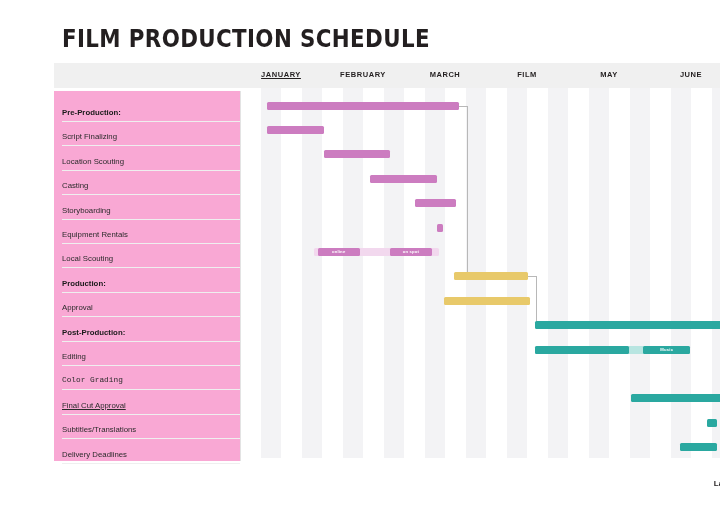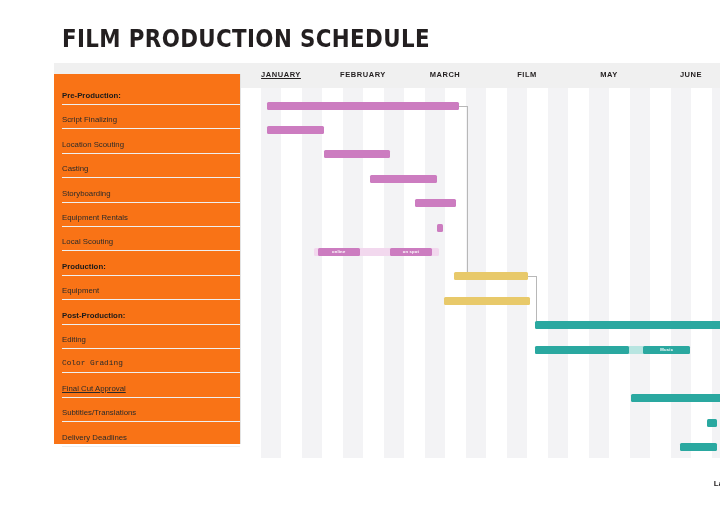--- a/index.html
+++ b/index.html
@@ -45,22 +45,22 @@
   .plot{
     position:absolute;left:186px;top:25px;
     width:492px;height:370px;
     overflow:hidden;
   }
   .stripes{position:absolute;inset:0;}
   .stripe{position:absolute;top:0;bottom:0;background:#f3f3f5;}
 
   
   .labcol{
-    position:absolute;left:0;top:11px;width:186px;height:370px;
-    background:#f97316;
+    position:absolute;left:0;top:28px;width:186px;height:370px;
+    background:#f9a8d4;
     border-right:1px solid #e3e3e3;
   }
   .rowline{
     position:absolute;left:8px;right:0;height:0;
     border-top:1px solid #efefef;
   }
   .rlab{
     position:absolute;left:8px;
     font-size:7.8px;color:#2b2b2b;white-space:nowrap;
   }
@@ -123,21 +123,21 @@
           <div class="rlab" style="top: 90.2px;">Casting</div>
           <div class="rowline" style="top: 103.2px;"></div>
           <div class="rlab" style="top: 114.6px;">Storyboarding</div>
           <div class="rowline" style="top: 127.6px;"></div>
           <div class="rlab" style="top: 139px;">Equipment Rentals</div>
           <div class="rowline" style="top: 152px;"></div>
           <div class="rlab" style="top: 163.4px;">Local Scouting</div>
           <div class="rowline" style="top: 176.4px;"></div>
           <div class="rlab head" style="top: 187.8px;">Production:</div>
           <div class="rowline" style="top: 200.8px;"></div>
-          <div class="rlab" style="top: 212.2px;">Equipment</div>
+          <div class="rlab" style="top: 212.2px;">Approval</div>
           <div class="rowline" style="top: 225.2px;"></div>
           <div class="rlab head" style="top: 236.6px;">Post-Production:</div>
           <div class="rowline" style="top: 249.6px;"></div>
           <div class="rlab" style="top: 261px;">Editing</div>
           <div class="rowline" style="top: 274px;"></div>
           <div class="rlab" style="top: 285.4px; font-family: Liberation Mono, monospace;">Color Grading</div>
           <div class="rowline" style="top: 298.4px;"></div>
           <div class="rlab" style="top: 309.8px; text-decoration: underline;">Final Cut Approval</div>
           <div class="rowline" style="top: 322.8px;"></div>
           <div class="rlab" style="top: 334.2px;">Subtitles/Translations</div>

